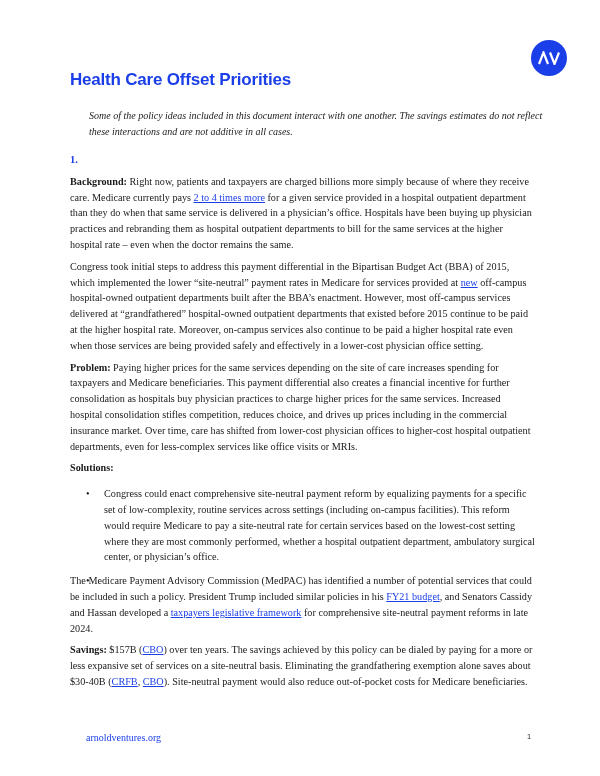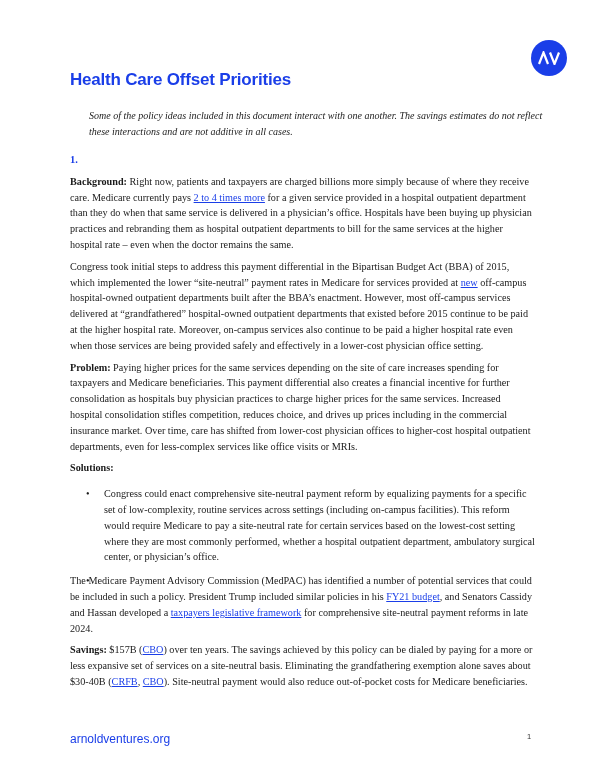--- a/index.html
+++ b/index.html
@@ -30,22 +30,22 @@
     display: flex;
   }
   .h1 .num { width: 18px; }
   p { margin: 0 0 6px 0; }
   b { font-weight: bold; }
   a { color: #1a3ee8; text-decoration: underline; }
   ul { margin: 4px 0 6px 0; padding: 0 0 0 34px; list-style: none; }
   li { position: relative; margin: 0 0 8px 0; }
   li .bullet { position: absolute; left: -18px; top: 0; }
   .footer-url {
-    position: absolute; left: 70px; top: 732px;
-    font-family: Liberation Sans, sans-serif; font-size: 12px; color: #1a3ee8;
+    position: absolute; left: 86px; top: 732px;
+    font-family: Liberation Serif, serif; font-size: 10px; color: #1a3ee8;
   }
   .footer-page {
     position: absolute; left: 527px; top: 732px;
     font-family: "Liberation Sans", sans-serif; font-size: 7.5px; color: #333;
   }
 </style>
 </head>
 <body>
 
 <div class="page">

